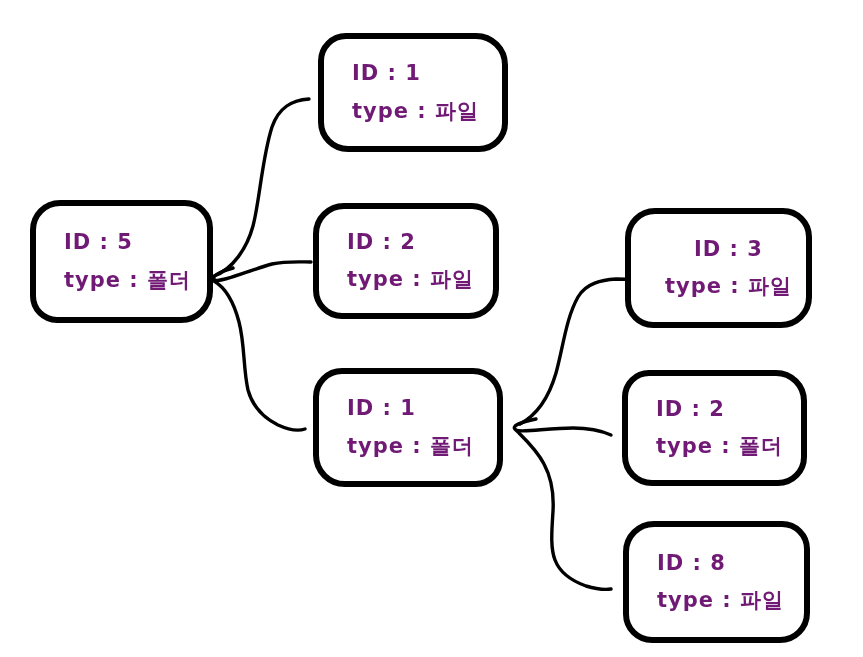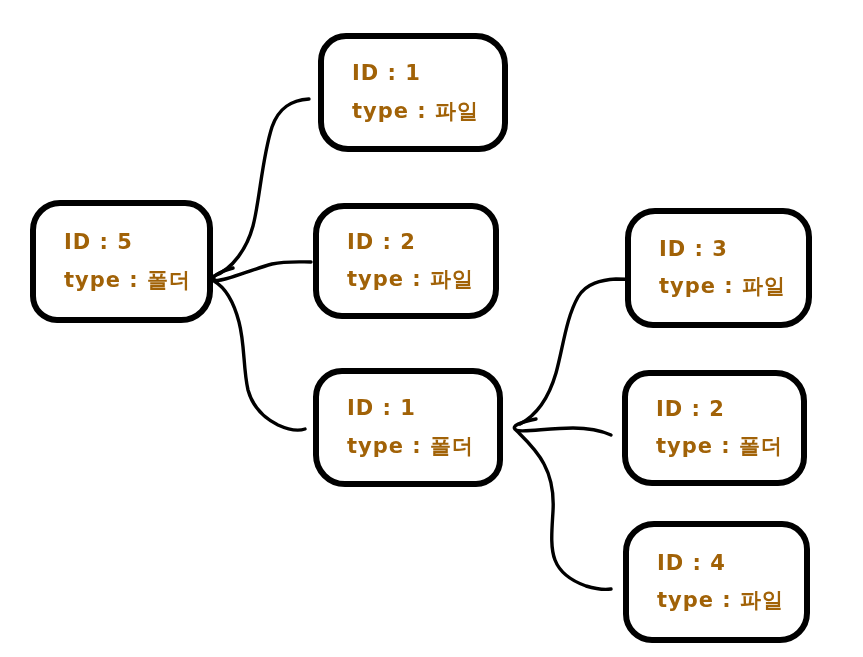--- a/index.html
+++ b/index.html
@@ -36,33 +36,33 @@
     border: 6px solid #000000;
     display: flex;
     flex-direction: column;
     justify-content: center;
     align-items: flex-start;
     gap: 14px;
     padding-left: 28px;
     padding-right: 8px;
   }
   .node .line {
-    color: #a16207;
+    color: #701a75;
     font-size: 21px;
     font-weight: bold;
     letter-spacing: 1px;
     line-height: 1.1;
     white-space: nowrap;
   }
   
   .n0 { left: 30px;  top: 200px; width: 183px; height: 123px; border-radius: 30px 28px 32px 27px; }
   .n1 { left: 318px; top: 33px;  width: 190px; height: 119px; border-radius: 28px 32px 29px 30px; }
   .n2 { left: 313px; top: 203px; width: 186px; height: 116px; border-radius: 31px 27px 30px 29px; }
   .n3 { left: 313px; top: 368px; width: 190px; height: 119px; border-radius: 29px 30px 27px 32px; }
-  .n4 { left: 625px; top: 208px; width: 187px; height: 120px; border-radius: 30px 29px 31px 28px; }
+  .n4 { left: 625px; top: 208px; width: 187px; height: 120px; border-radius: 30px 29px 31px 28px; align-items: center; }
   .n5 { left: 622px; top: 370px; width: 185px; height: 116px; border-radius: 27px 31px 29px 30px; }
   .n6 { left: 623px; top: 521px; width: 187px; height: 122px; border-radius: 31px 28px 30px 29px; }
 </style>
 </head>
 <body>
 
 <div class="canvas">
 
   <svg class="edges" viewBox="0 0 863 657" aria-hidden="true">
     <path d="M 214 276 C 233 269 247 248 253 226 C 260 199 262 158 272 127 C 279 107 292 100 309 99"></path>
@@ -97,17 +97,17 @@
     <span class="line">ID : 3</span>
     <span class="line">type : 파일</span>
   </div>
 
   <div class="node n5">
     <span class="line">ID : 2</span>
     <span class="line">type : 폴더</span>
   </div>
 
   <div class="node n6">
-    <span class="line">ID : 4</span>
+    <span class="line">ID : 8</span>
     <span class="line">type : 파일</span>
   </div>
 
 </div>
 
 </body></html>

